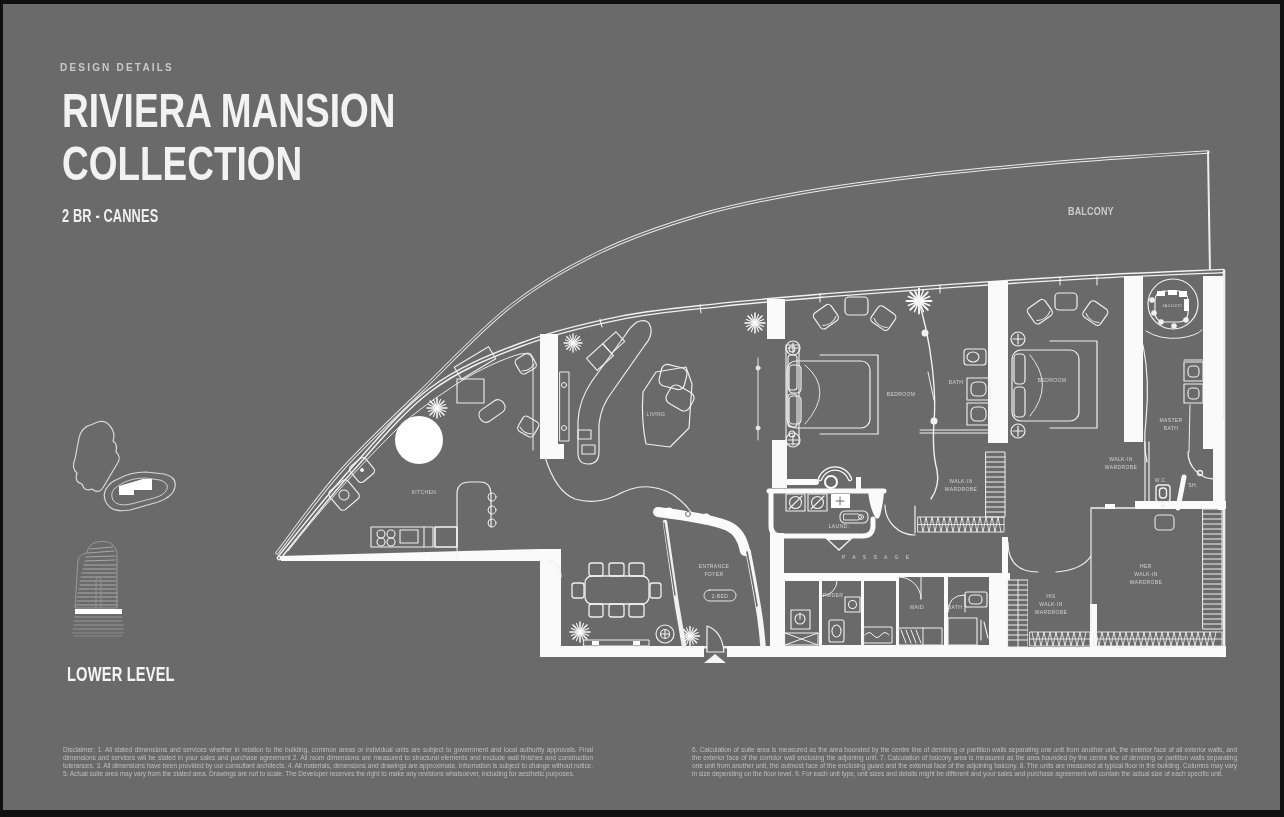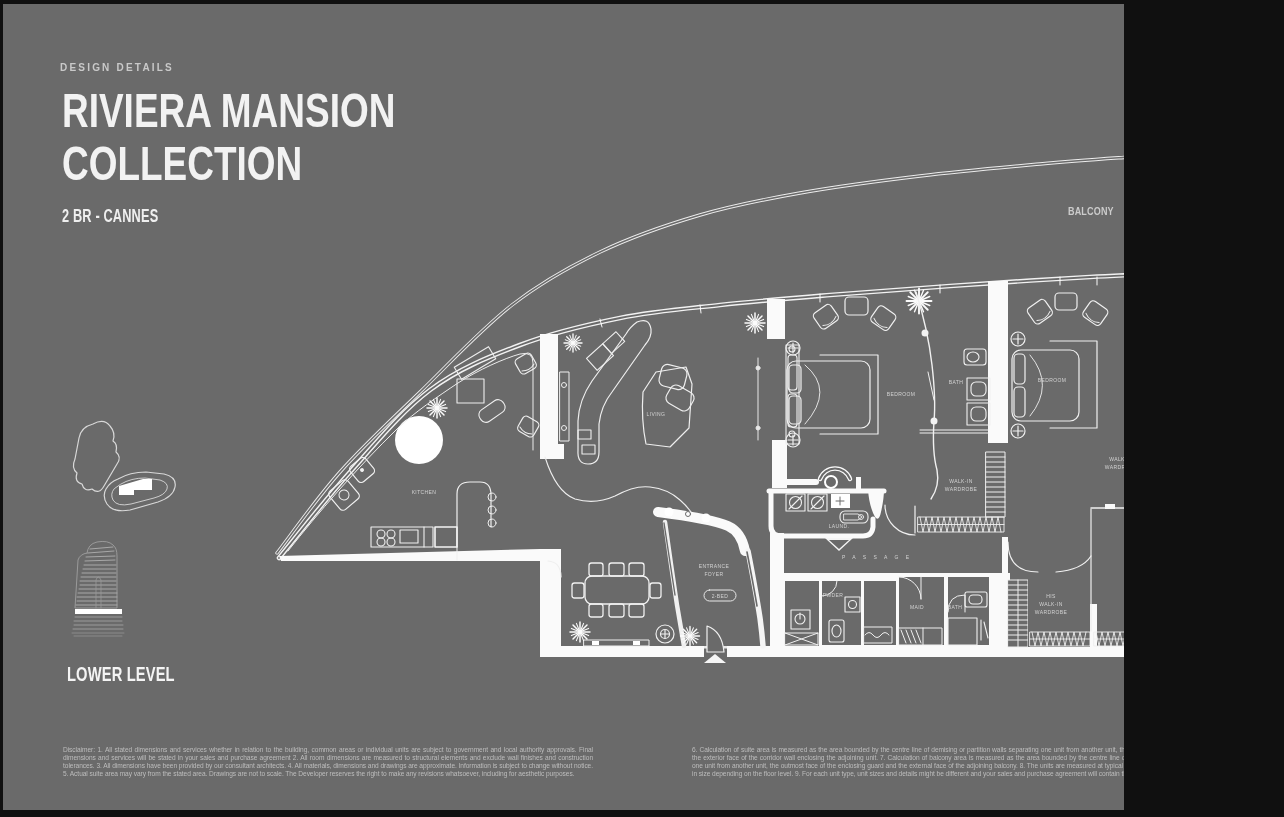--- a/index.html
+++ b/index.html
@@ -1,16 +1,16 @@
 <!DOCTYPE html>
 <html><head>
 <meta charset="utf-8">
 <style>
   html,body{margin:0;padding:0;background:#101010;}
-  #page{position:relative;width:1124px;height:817px;background:#101010;overflow:hidden;font-family:"Liberation Sans",sans-serif;}
+  #page{position:relative;width:1284px;height:817px;background:#101010;overflow:hidden;font-family:"Liberation Sans",sans-serif;}
   #card{position:absolute;left:3px;top:4px;width:1277px;height:806px;background:#6a6a6a;}
   .hdr{position:absolute;color:#f2f2f2;}
 </style>
 </head>
 <body>
 <div id="page">
 
 <div id="card"></div>
 
 <div class="hdr" style="left:60px;top:62px;font-size:10px;font-weight:bold;letter-spacing:2.2px;color:#c9c9c9;">DESIGN DETAILS</div>

